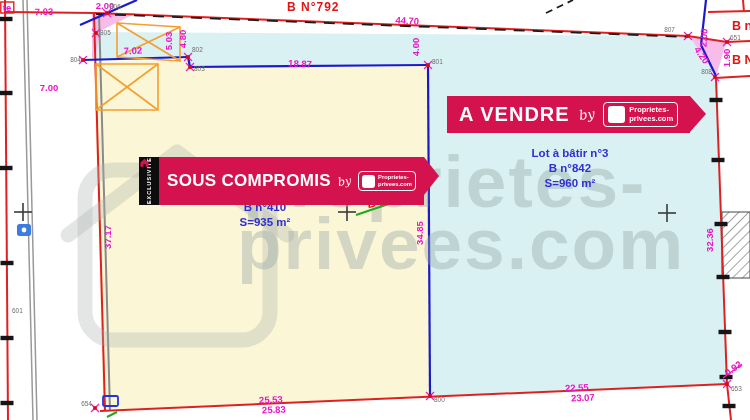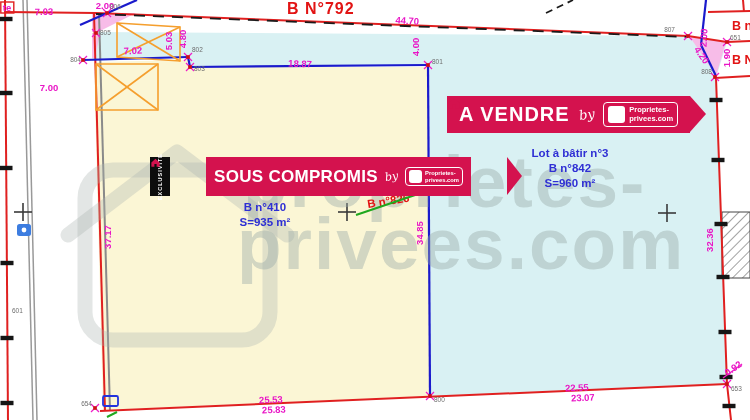--- a/index.html
+++ b/index.html
@@ -9,33 +9,33 @@
   }
   .stage svg{position:absolute;left:0;top:0;}
   svg text{font-family:"Liberation Sans",sans-serif;}
   .dim{fill:#e916c6;font-size:9.5px;font-weight:bold;}
   .ptlabel{fill:#6e6e6e;font-size:6.5px;}
   .wm-text{fill:#9aaba8;opacity:0.42;font-weight:bold;font-size:73px;letter-spacing:2px;}
   .wm-shape{stroke:#a9b4b0;stroke-width:15;fill:none;opacity:0.33;stroke-linecap:round;stroke-linejoin:round;}
   .struck{fill:#e21414;font-size:11.5px;font-weight:bold;}
 
   .parcel{position:absolute;color:#e21414;font-weight:bold;z-index:2;white-space:nowrap;}
-  .parcel-top{left:287px;top:0px;font-size:16px;letter-spacing:1px;}
+  .parcel-top{left:287px;top:0px;font-size:12px;letter-spacing:1px;}
   .parcel-r1{left:732px;top:19px;font-size:12.5px;}
   .parcel-r2{left:732px;top:53px;font-size:12.5px;}
 
   .lotlabel{position:absolute;z-index:4;color:#2f2fd4;font-weight:bold;font-size:11.5px;
     text-align:center;line-height:1.3;white-space:nowrap;}
   .lot1{left:198px;top:185px;width:134px;}
   .lot2{left:503px;top:146px;width:134px;}
 
   .banner{position:absolute;z-index:5;display:flex;align-items:stretch;}
   .banner .bar{background:#d4124e;display:flex;align-items:center;color:#fff;}
   .banner .arrow{width:0;height:0;}
-  .sc{left:150px;top:157px;height:39px;gap:36px;}
+  .sc{left:139px;top:157px;height:48px;}
   .sc .tag{width:20px;background:#0d0d0d;color:#fff;display:flex;align-items:center;justify-content:center;}
   .sc .tag span{writing-mode:vertical-rl;transform:rotate(180deg);font-size:5.5px;font-weight:bold;letter-spacing:1px;}
   .sc .bar{padding:0 8px;gap:7px;}
   .sc .bar .main{font-size:17px;font-weight:bold;letter-spacing:0.3px;white-space:nowrap;}
   .sc .arrow{border-top:19.5px solid transparent;border-bottom:19.5px solid transparent;border-left:15px solid #d4124e;}
   .av{left:447px;top:96px;height:37px;}
   .av .bar{padding:0 12px;gap:9px;}
   .av .bar .main{font-size:20px;font-weight:bold;letter-spacing:1px;white-space:nowrap;}
   .av .arrow{border-top:18.5px solid transparent;border-bottom:18.5px solid transparent;border-left:16px solid #d4124e;}
 

